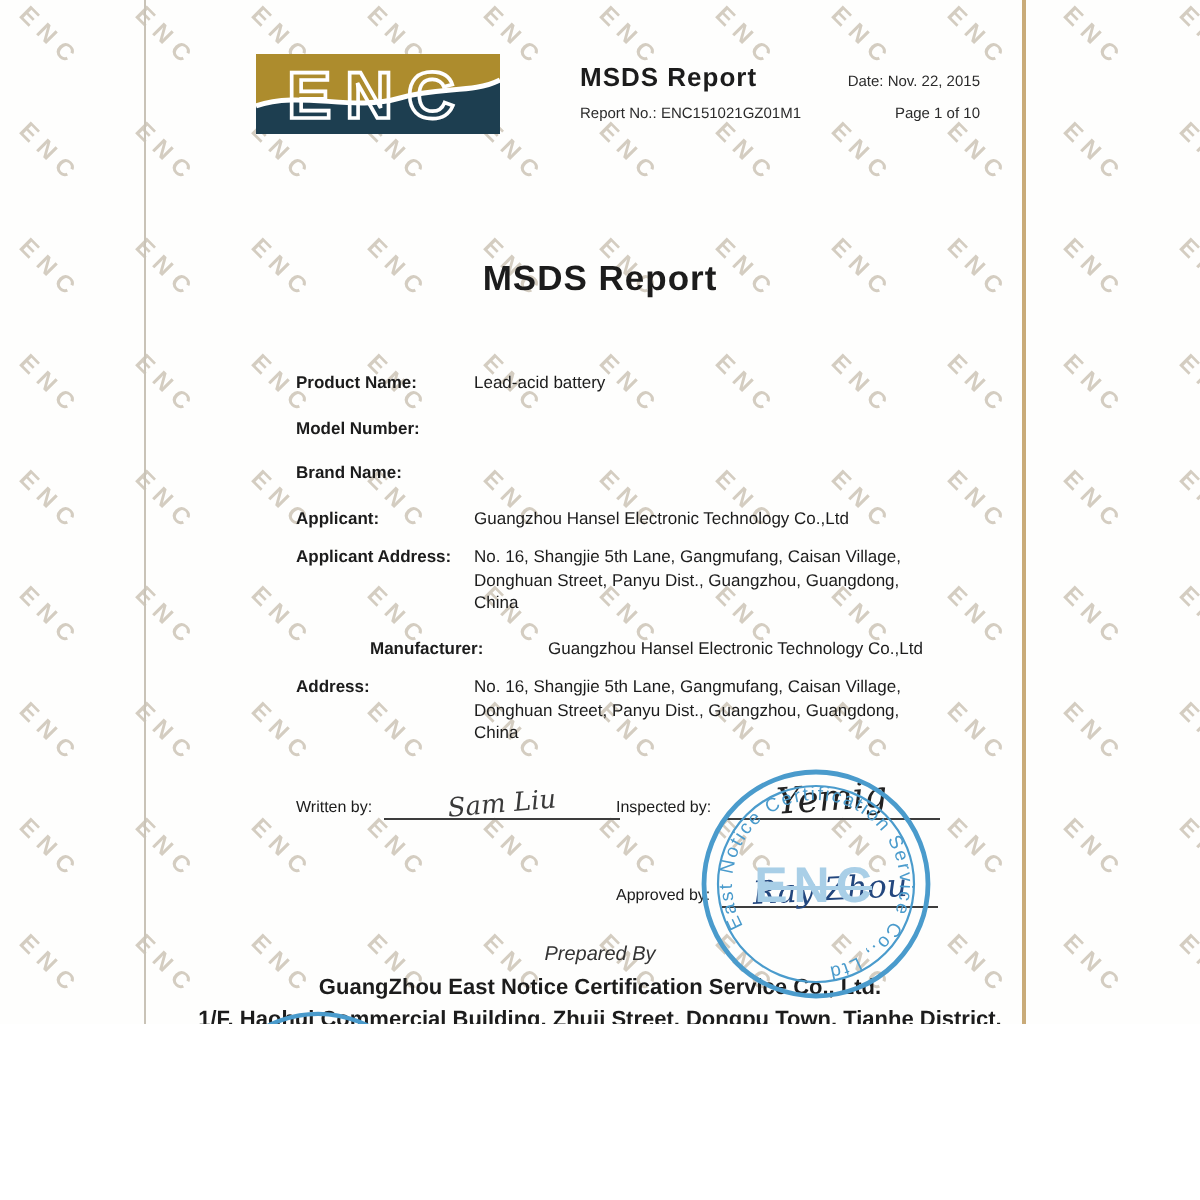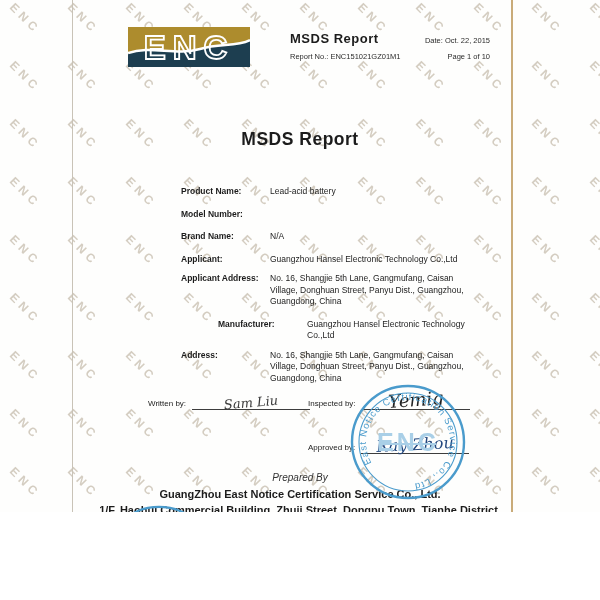--- a/index.html
+++ b/index.html
@@ -20,21 +20,21 @@
   .hdr-small{font-size:7.5px;color:#2b2b2b;}
   .hdr-row2{display:flex;justify-content:space-between;margin-top:6px;}
 
   
   .doc-title{position:absolute;left:0;top:129px;width:600px;text-align:center;
     font-size:17.5px;font-weight:bold;letter-spacing:.5px;z-index:2;}
 
   
   .fields{position:absolute;left:148px;top:186px;width:324px;z-index:2;}
   .frow{display:flex;margin-bottom:11px;font-size:8.5px;line-height:11.5px;}
-  .frow .lab{width:89px;font-weight:bold;flex:none;margin-left:33px;}
+  .frow .lab{width:89px;font-weight:bold;flex:none;}
   .frow .val{width:233px;}
   .frow:nth-child(4){margin-bottom:8px;}
   .frow:nth-child(5){margin-bottom:11px;}
   .frow:nth-child(6){margin-bottom:8px;padding-left:37px;}
 
   
   .sigrow{position:absolute;display:flex;align-items:flex-start;font-size:8px;z-index:2;}
   .sigrow .slab{margin-right:6px;white-space:nowrap;}
   .sigline{position:relative;border-bottom:1px solid #3d3d3d;height:10px;}
   .hand{font-family:"DejaVu Serif",serif;font-style:italic;white-space:nowrap;}
@@ -98,21 +98,21 @@
     <path d="M0,26 C22,18 48,29 72,22 C92,16 108,20 122,13 L122,40 L0,40 Z" fill="#1d3e50"></path>
     <path d="M0,26 C22,18 48,29 72,22 C92,16 108,20 122,13" fill="none" stroke="#ffffff" stroke-width="2.5"></path>
     <text x="61" y="32" text-anchor="middle" font-family="Liberation Sans, sans-serif" font-size="33" font-weight="bold" letter-spacing="7" fill="none" stroke="#ffffff" stroke-width="1.8">ENC</text>
   </svg>
 
   <div class="hdr-right">
     <div class="hdr-row1">
       <span class="hdr-title">MSDS Report</span>
       <span class="hdr-small">
         <span>Date:</span>
-        <span>Oct. 22, 2015</span>
+        <span>Nov. 22, 2015</span>
       </span>
     </div>
     <div class="hdr-row2 hdr-small">
       <span>
         <span>Report No.:</span>
         <span>ENC151021GZ01M1</span>
       </span>
       <span>Page 1 of 10</span>
     </div>
   </div>
@@ -122,21 +122,20 @@
   <div class="fields">
     <div class="frow">
       <span class="lab">Product Name:</span>
       <span class="val">Lead-acid battery</span>
     </div>
     <div class="frow">
       <span class="lab">Model Number:</span>
     </div>
     <div class="frow">
       <span class="lab">Brand Name:</span>
-      <span class="val">N/A</span>
     </div>
     <div class="frow">
       <span class="lab">Applicant:</span>
       <span class="val">Guangzhou Hansel Electronic Technology Co.,Ltd</span>
     </div>
     <div class="frow">
       <span class="lab">Applicant Address:</span>
       <span class="val">No. 16, Shangjie 5th Lane, Gangmufang, Caisan Village, Donghuan Street, Panyu Dist., Guangzhou, Guangdong, China</span>
     </div>
     <div class="frow">

